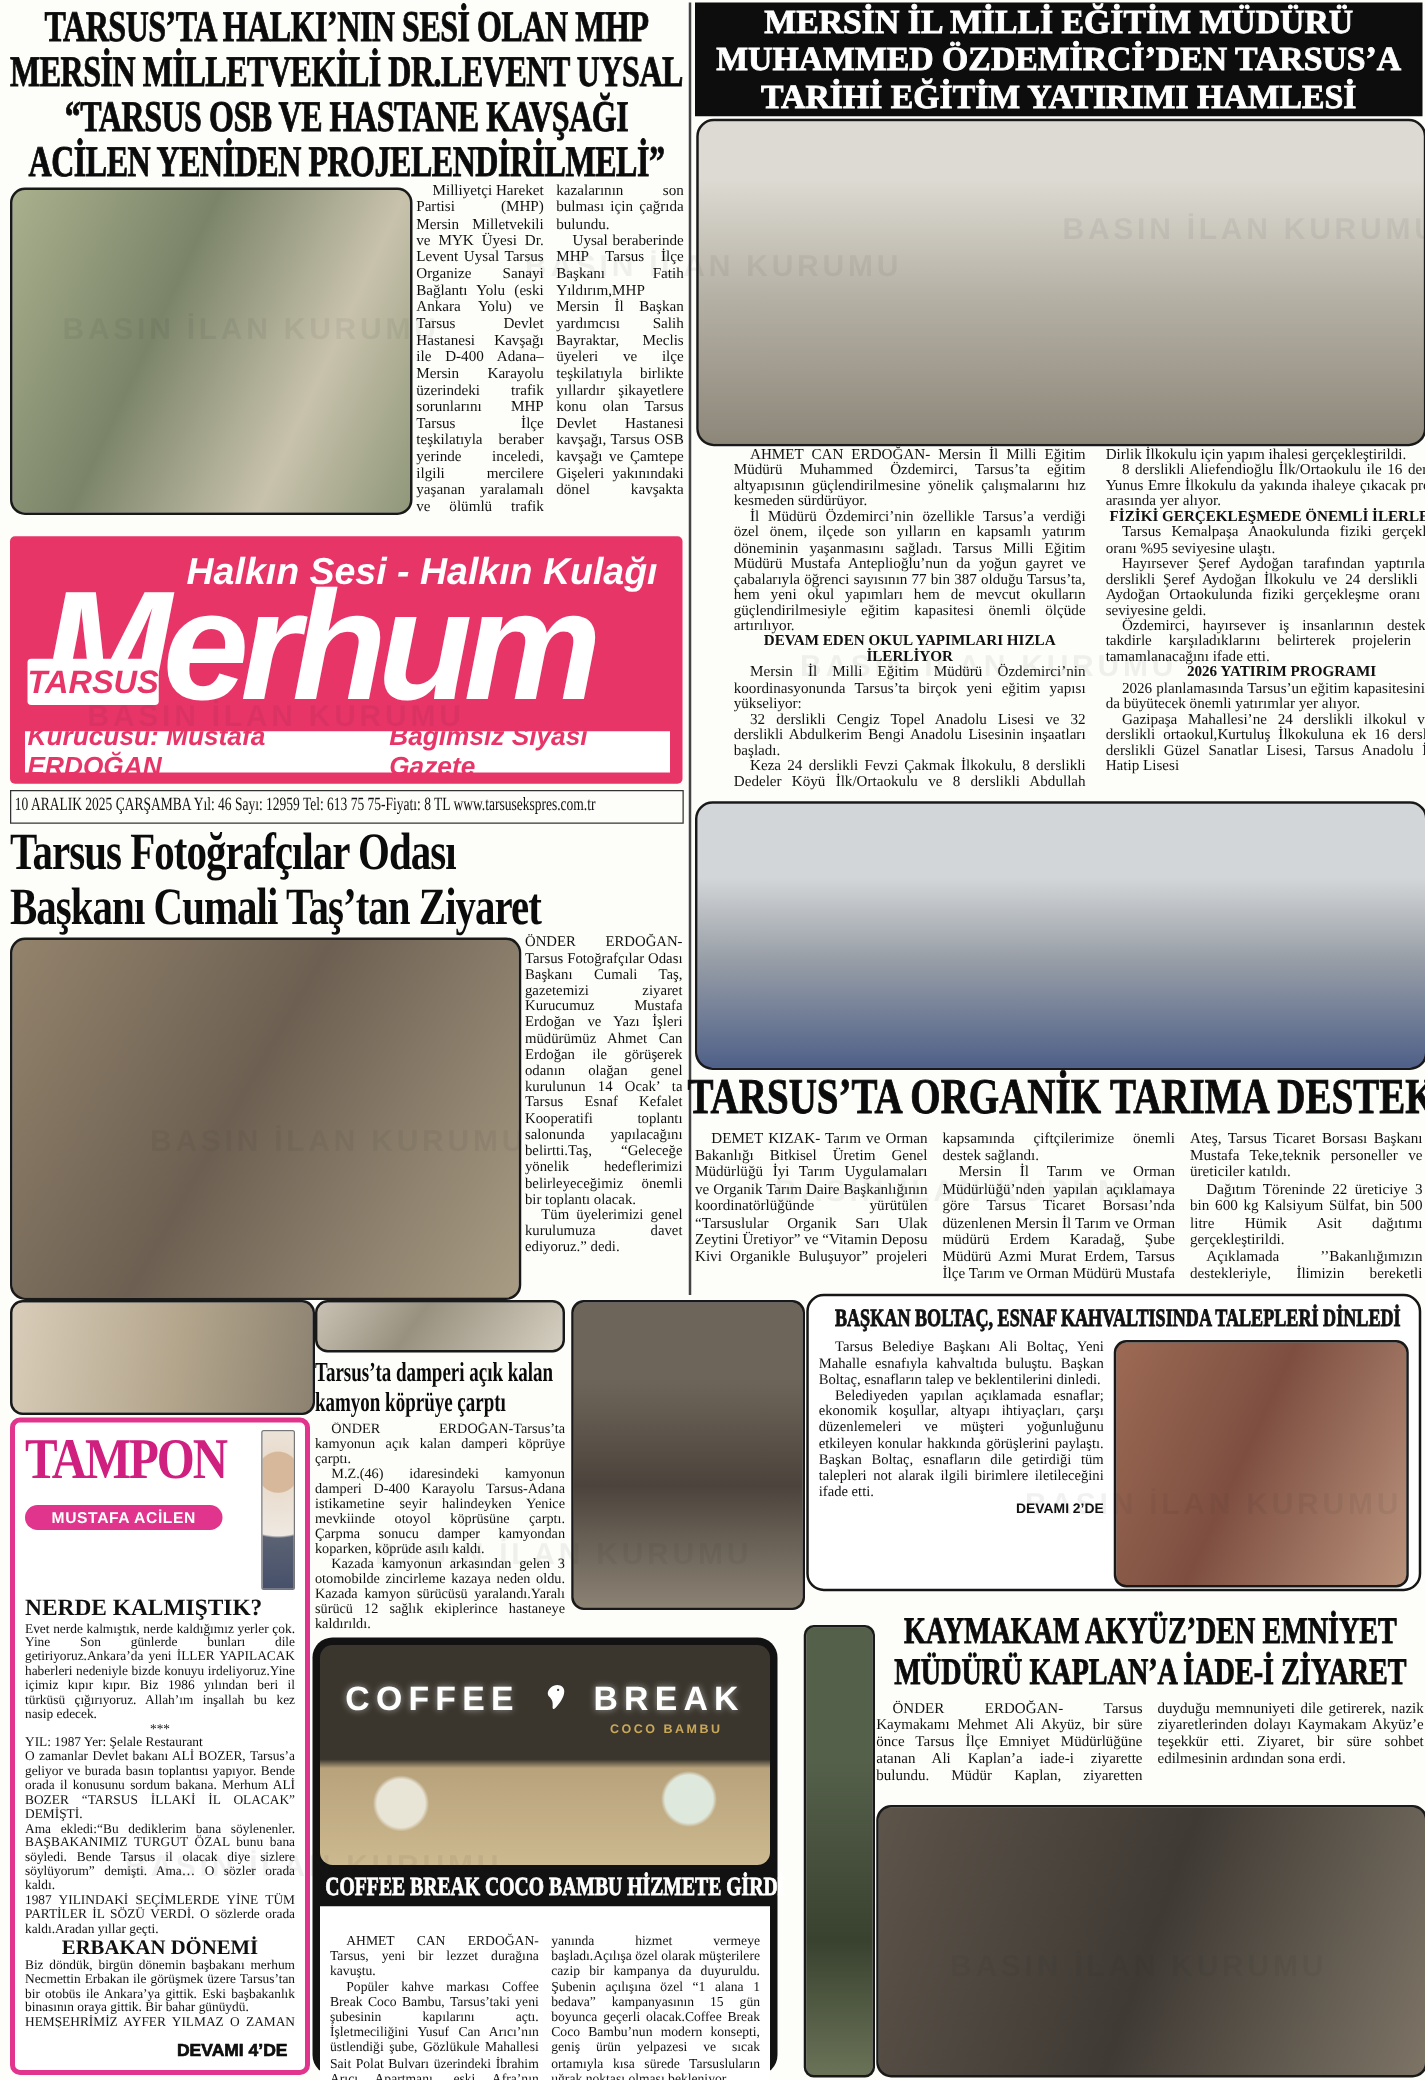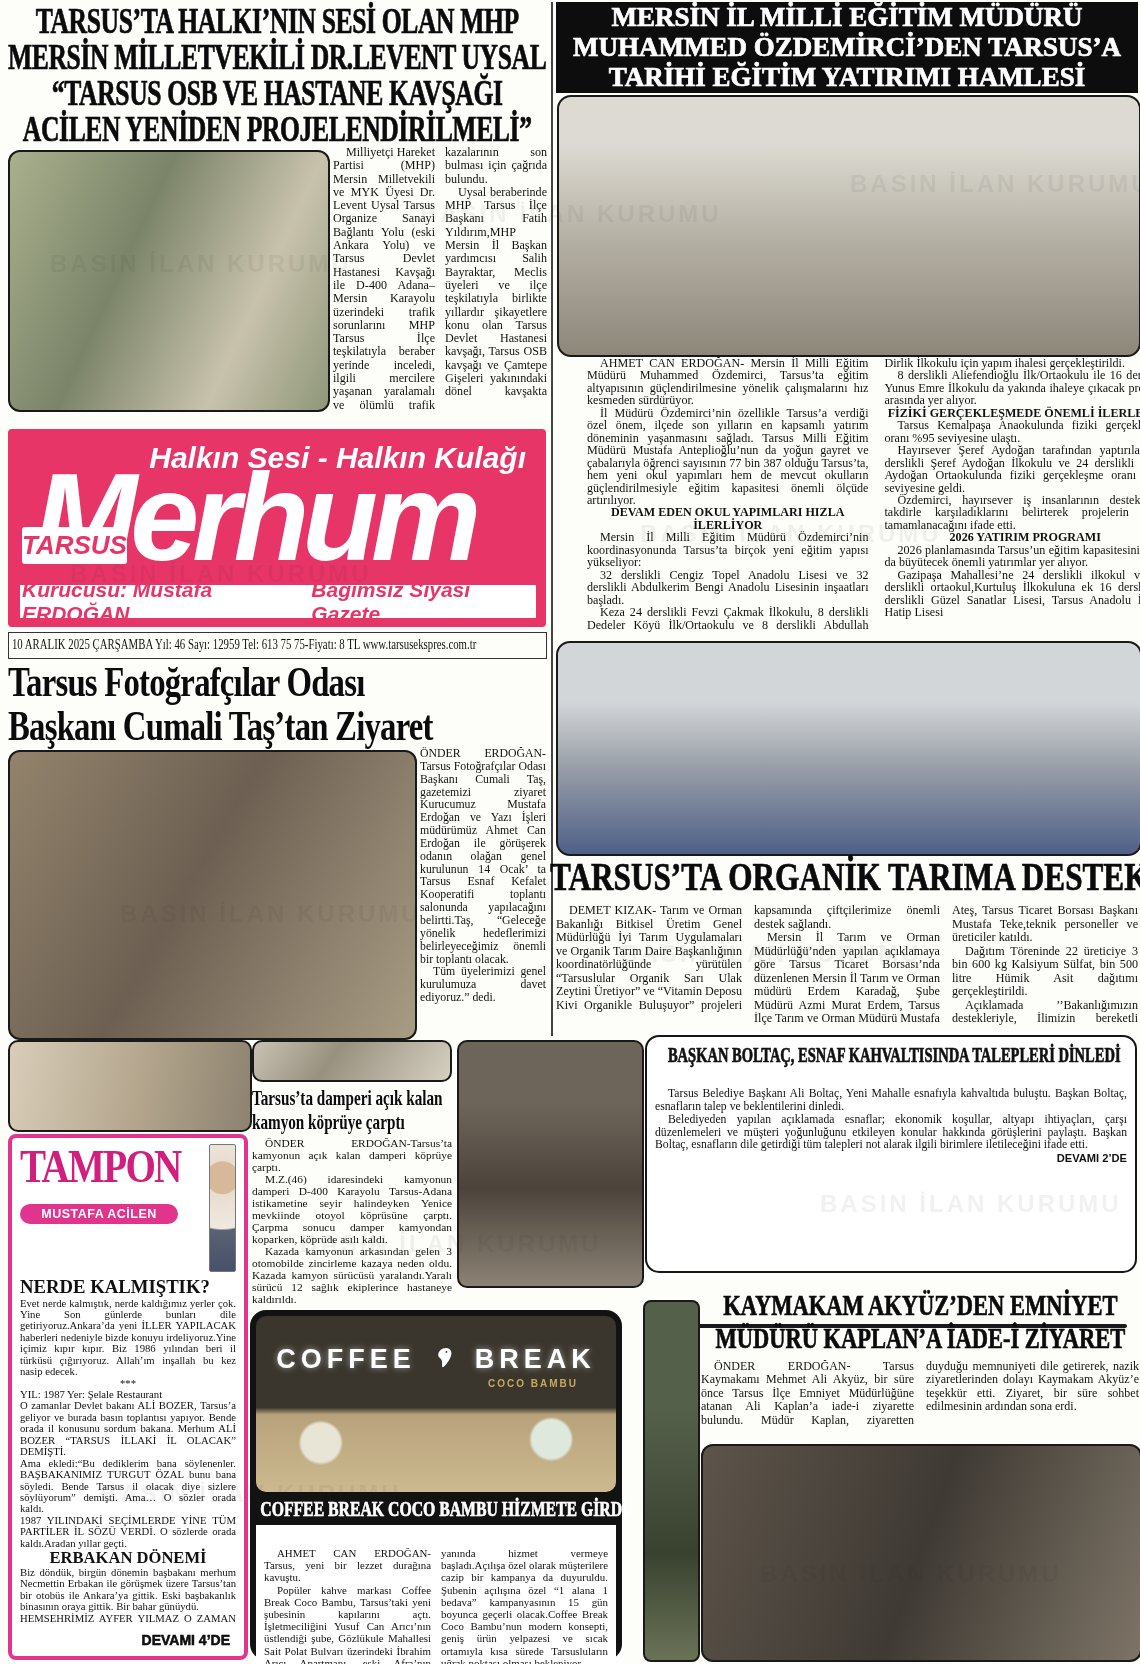--- a/index.html
+++ b/index.html
@@ -98,21 +98,21 @@
       font-family:"Liberation Sans",sans-serif;font-weight:700;font-size:10px;letter-spacing:2px;}
   #coffee-hl{color:#fff;text-align:center;font-weight:700;font-size:21px;line-height:30px;
       white-space:nowrap;width:502px;transform:scaleX(.75);transform-origin:left top;margin:2px 0 1px 0;}
   #coffee-cols{background:#fff;border-radius:0 0 10px 10px;column-count:2;column-gap:10px;
       padding:22px 8px;height:123px;overflow:hidden;font-size:10.9px;line-height:1.12;}
   
   #boltac-box{left:645px;top:1035px;width:492px;height:238px;border:2.5px solid #161616;border-radius:14px;
       padding:5px 8px;box-sizing:border-box;background:#fff;}
   #boltac-hl{font-weight:700;font-size:20px;line-height:26px;white-space:nowrap;width:660px;
       transform:scaleX(.725);transform-origin:left top;text-align:center;}
-  #boltac-flex{display:flex;gap:8px;margin-top:20px;flex-direction:column;}
+  #boltac-flex{display:flex;gap:8px;margin-top:4px;}
   #boltac-text{flex:0 0 228px;height:198px;overflow:hidden;font-size:11.7px;line-height:1.1;}
   #boltac-photo{position:static;flex:1;height:194px;border-radius:10px;}
   
   .vrule{position:absolute;left:551px;top:2px;width:2px;height:1034px;background:#444;}
   .wm{position:absolute;font-family:"Liberation Sans",sans-serif;font-weight:700;font-size:24px;
       letter-spacing:3px;color:#222;opacity:.06;z-index:60;pointer-events:none;white-space:nowrap;}
   #photo-kamyakam-big{border-radius:12px;}
 </style>
 </head>
 <body>

